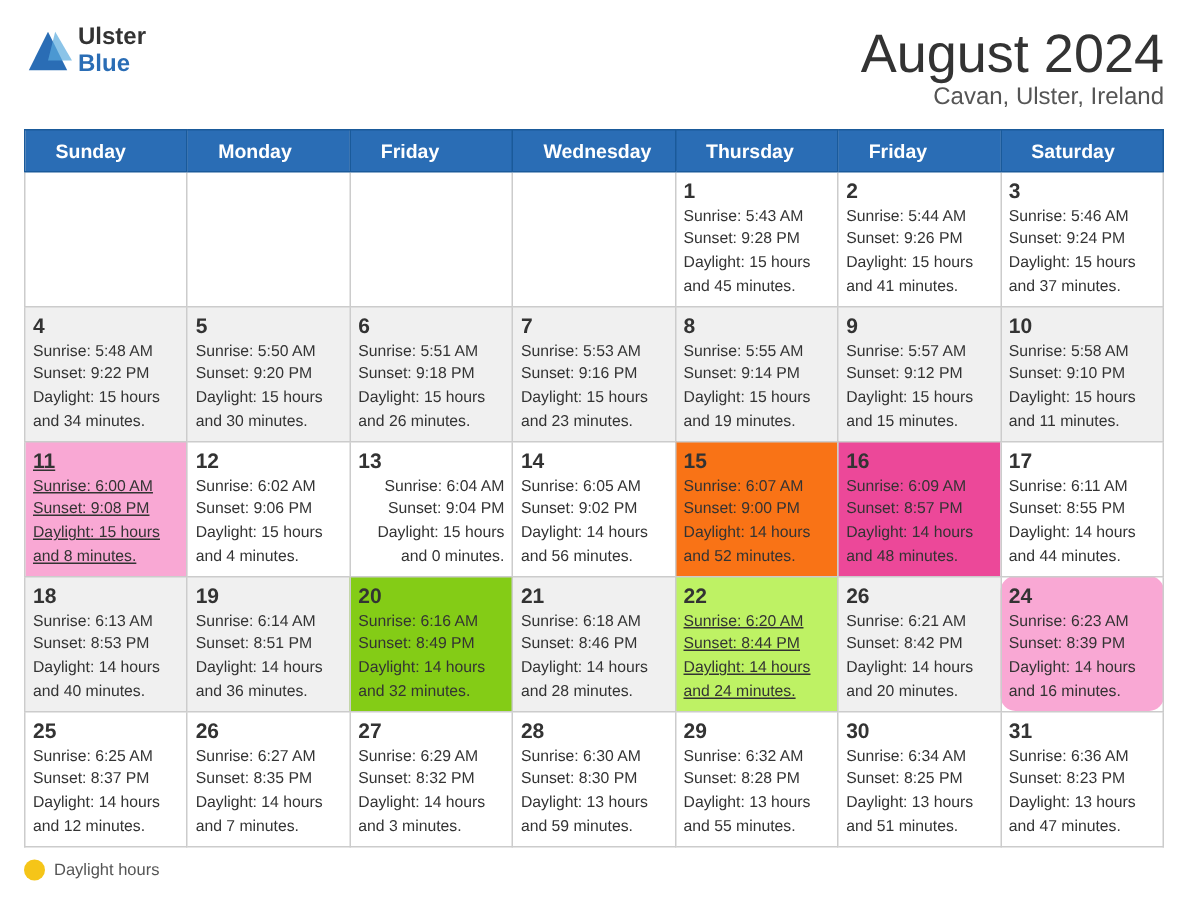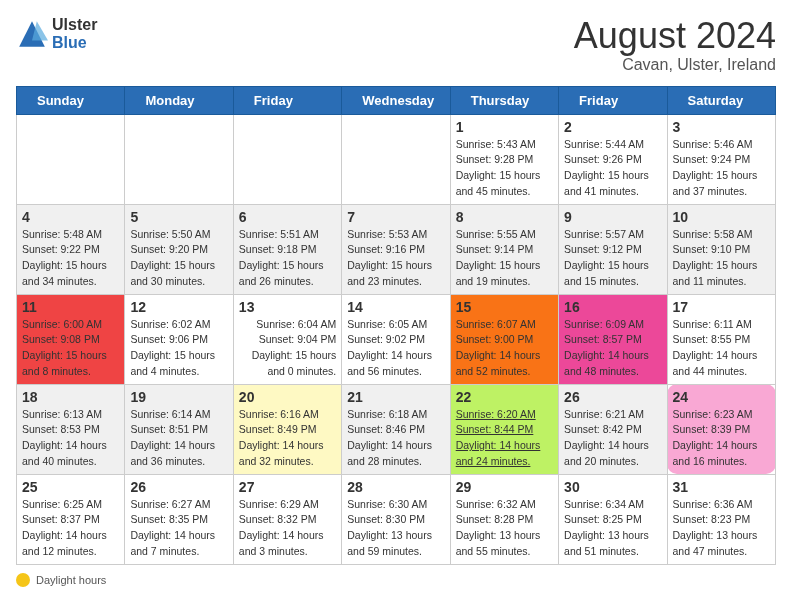--- a/index.html
+++ b/index.html
@@ -219,21 +219,21 @@
         </td>
         <td style="background: rgb(240, 240, 240);">
           <span class="day-num">10</span>
           <div class="day-info" style="white-space: pre-line;">Sunrise: 5:58 AM
 Sunset: 9:10 PM
 Daylight: 15 hours
 and 11 minutes.</div>
         </td>
       </tr>
       <tr>
-        <td style="background: #ef4444;">
+        <td style="background: #f9a8d4; text-decoration: underline;">
           <span class="day-num">11</span>
           <div class="day-info" style="white-space: pre-line;">Sunrise: 6:00 AM
 Sunset: 9:08 PM
 Daylight: 15 hours
 and 8 minutes.</div>
         </td>
         <td style="background: rgb(255, 255, 255);">
           <span class="day-num">12</span>
           <div class="day-info" style="white-space: pre-line;">Sunrise: 6:02 AM
 Sunset: 9:06 PM
@@ -284,21 +284,21 @@
 Daylight: 14 hours
 and 40 minutes.</div>
         </td>
         <td style="background: rgb(240, 240, 240);">
           <span class="day-num">19</span>
           <div class="day-info" style="white-space: pre-line;">Sunrise: 6:14 AM
 Sunset: 8:51 PM
 Daylight: 14 hours
 and 36 minutes.</div>
         </td>
-        <td style="background: #fef9c3;">
+        <td style="background: #84cc16;">
           <span class="day-num">20</span>
           <div class="day-info" style="white-space: pre-line;">Sunrise: 6:16 AM
 Sunset: 8:49 PM
 Daylight: 14 hours
 and 32 minutes.</div>
         </td>
         <td style="background: rgb(240, 240, 240);">
           <span class="day-num">21</span>
           <div class="day-info" style="white-space: pre-line;">Sunrise: 6:18 AM
 Sunset: 8:46 PM

